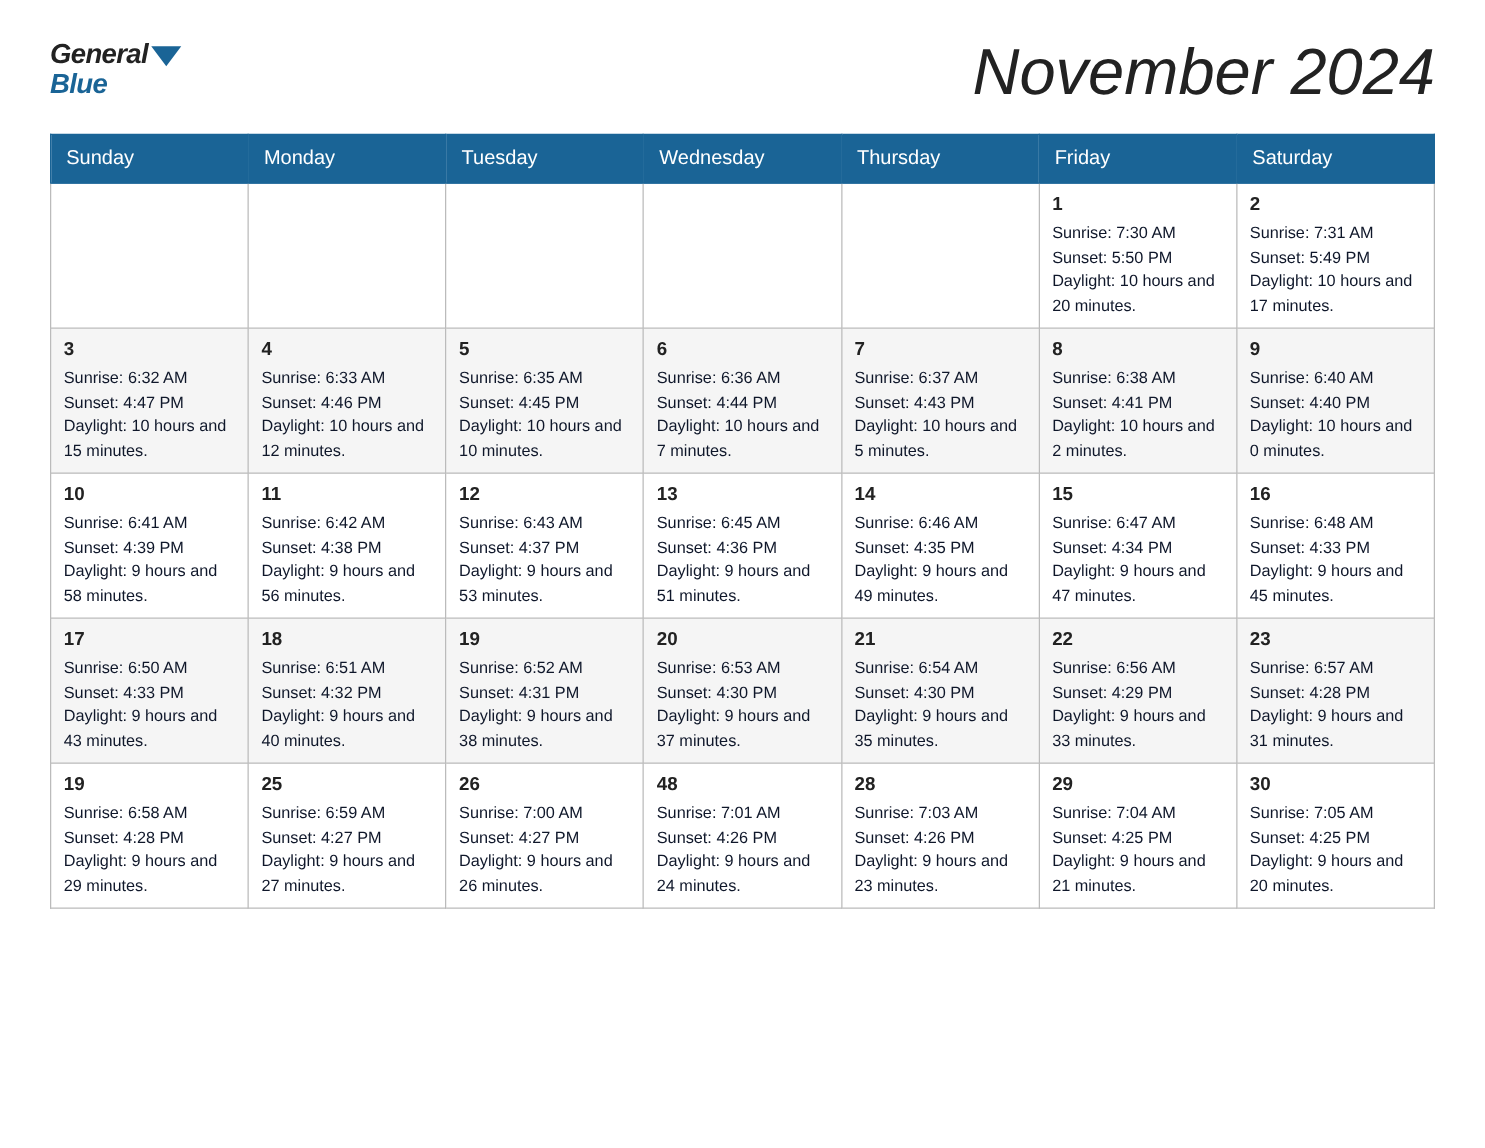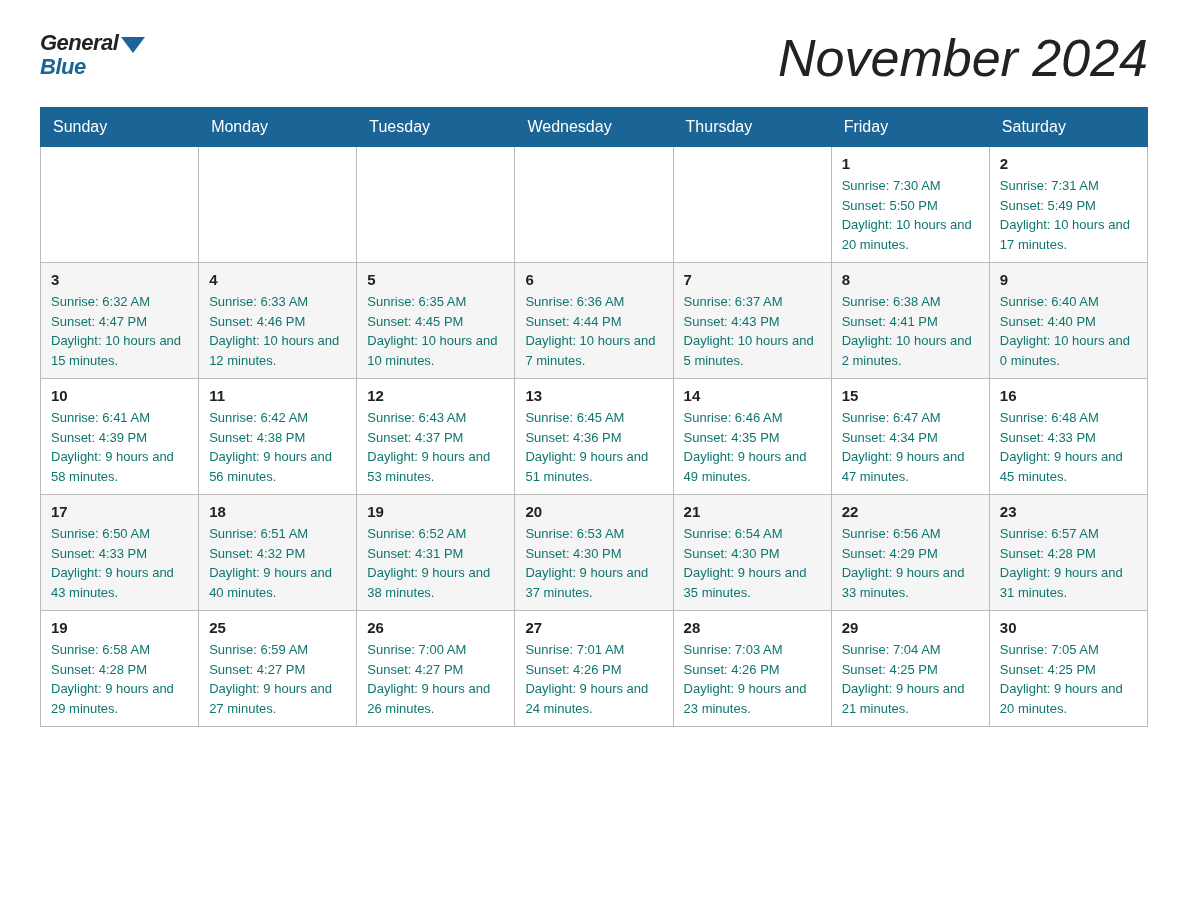--- a/index.html
+++ b/index.html
@@ -92,21 +92,21 @@
       background-color: #ffffff;
     }
     .day-number {
       font-size: 15px;
       font-weight: bold;
       color: #222;
       margin-bottom: 4px;
     }
     .day-info {
       font-size: 13px;
-      color: #0f766e;
+      color: #0f172a;
       line-height: 1.5;
     }
     .empty-cell {
       background-color: #f9f9f9;
     }
   </style>
 </head>
 <body>
 
 <div class="header">
@@ -247,21 +247,21 @@
         </td>
         <td>
           <div class="day-number">25</div>
           <div class="day-info">Sunrise: 6:59 AM<br>Sunset: 4:27 PM<br>Daylight: 9 hours and 27 minutes.</div>
         </td>
         <td>
           <div class="day-number">26</div>
           <div class="day-info">Sunrise: 7:00 AM<br>Sunset: 4:27 PM<br>Daylight: 9 hours and 26 minutes.</div>
         </td>
         <td>
-          <div class="day-number">27</div>
+          <div class="day-number">48</div>
           <div class="day-info">Sunrise: 7:01 AM<br>Sunset: 4:26 PM<br>Daylight: 9 hours and 24 minutes.</div>
         </td>
         <td>
           <div class="day-number">28</div>
           <div class="day-info">Sunrise: 7:03 AM<br>Sunset: 4:26 PM<br>Daylight: 9 hours and 23 minutes.</div>
         </td>
         <td>
           <div class="day-number">29</div>
           <div class="day-info">Sunrise: 7:04 AM<br>Sunset: 4:25 PM<br>Daylight: 9 hours and 21 minutes.</div>
         </td>

